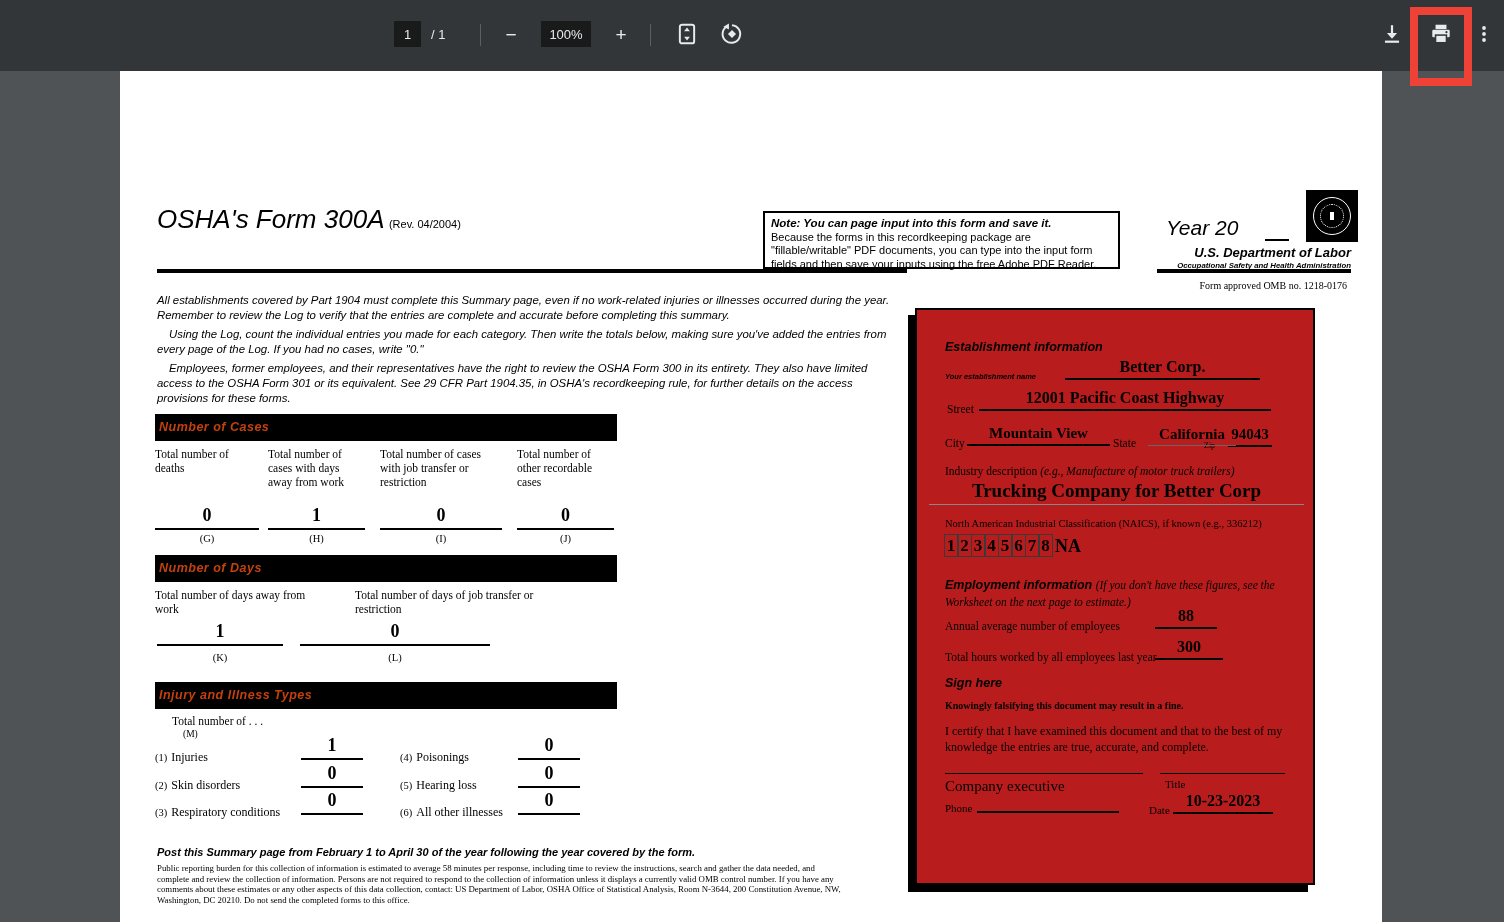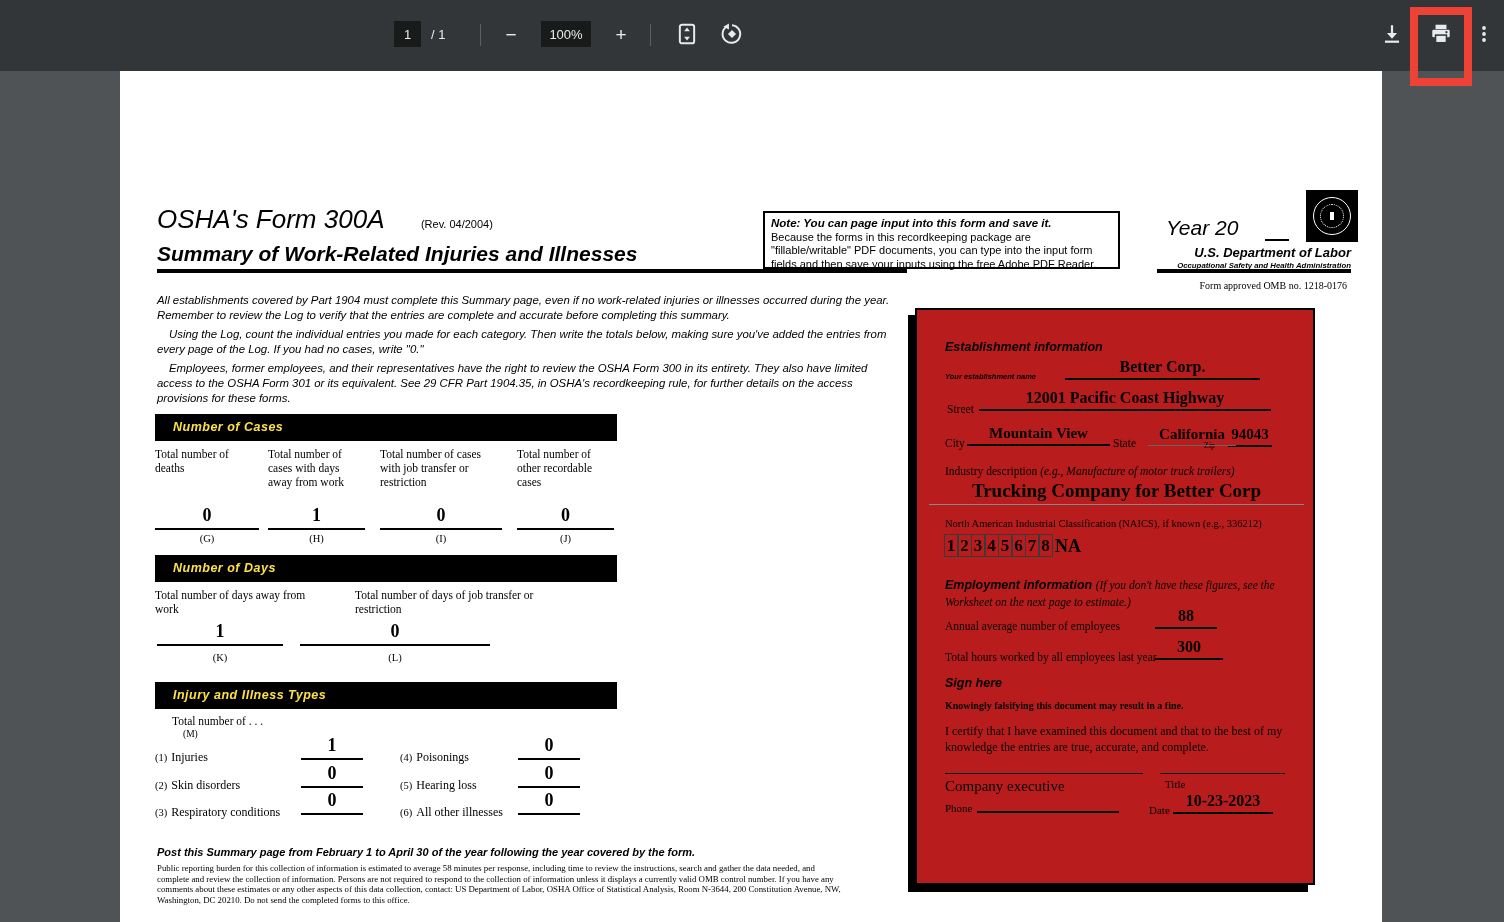--- a/index.html
+++ b/index.html
@@ -18,30 +18,30 @@
   .tb-btn { position:absolute; background:transparent; border:none; padding:0; margin:0;
             color:#e8eaed; display:flex; align-items:center; justify-content:center; cursor:pointer; }
   .tb-sep { position:absolute; width:1px; height:22px; background:#5c6063; }
   .glyph { font-size:19px; line-height:1; color:#e8eaed; }
   .red-box { position:absolute; left:1410px; top:7px; width:62px; height:79px;
              border:8px solid #ee4236; z-index:9; background:transparent; }
   
   .page { position:absolute; left:120px; top:71px; width:1262px; height:851px; background:#ffffff; color:#000; z-index:2; }
   .serif { font-family:"Liberation Serif", serif; }
   .title { font:italic 26px "Liberation Sans", sans-serif; }
-  .rev { font:11px "Liberation Sans", sans-serif;margin-left:32px; }
+  .rev { font:11px "Liberation Sans", sans-serif; }
   .subtitle { font:italic bold 21px "Liberation Sans", sans-serif; }
   .thickline { background:#000; height:4px; }
   .notebox { border:2px solid #000; padding:3px 6px; font:11px/13.5px "Liberation Sans", sans-serif; }
   .notebox b { font:italic bold 11.5px/14px "Liberation Sans", sans-serif; }
   .intro p { font:italic 11.4px/14.6px "Liberation Sans", sans-serif; margin:0 0 5px 0; }
   .intro p.ind { text-indent:12px; }
-  .bar { position:absolute; background:#000; color:#fde047; height:27px;
+  .bar { position:absolute; background:#000; color:#c2410c; height:27px;
          font:italic bold 12.5px/27px "Liberation Sans", sans-serif; letter-spacing:.5px;
-         padding-left:18px; }
+         padding-left:4px; }
   .collabel { font:11.5px/14px "Liberation Serif", serif; }
   .valbox { font:bold 18px/24px "Liberation Serif", serif; text-align:center;
             border-bottom:2px solid #000; padding-bottom:1px; }
   .code { font:10.5px "Liberation Serif", serif; text-align:center; margin-top:3px; }
   .itemlabel { font:12px "Liberation Serif", serif; }
   .itemnum { font:10.5px "Liberation Serif", serif; margin-right:4px; }
   .postnote { font:italic bold 11px "Liberation Sans", sans-serif; }
   .burden { font:8.8px/10.6px "Liberation Serif", serif; }
   
   .panel { position:absolute; left:795px; top:237px; width:400px; height:577px;
@@ -114,21 +114,20 @@
 </div>
 
 <div class="red-box"></div>
 
 <div class="page">
 
   <div class="abs" style="left:37px; top:133px;">
     <span class="title">OSHA's Form 300A</span>
     <span class="rev">(Rev. 04/2004)</span>
   </div>
-  <div class="abs subtitle" style="left:37px; top:171px;">Summary of Work-Related Injuries and Illnesses</div>
   <div class="abs thickline" style="left:37px; top:198px; width:750px;"></div>
   <div class="abs thickline" style="left:1037px; top:198px; width:194px;"></div>
 
   <div class="abs notebox" style="left:643px; top:140px; width:357px; height:58px;">
     <b>Note: You can page input into this form and save it.</b><br>
     <span>Because the forms in this recordkeeping package are "fillable/writable" PDF documents, you can type into the input form fields and then save your inputs using the free Adobe PDF Reader.</span>
   </div>
 
   <div class="abs" style="left:1046px; top:145px; font:italic 21px 'Liberation Sans',sans-serif;">Year 20</div>
   <div class="abs" style="left:1145px; top:156px; width:24px; height:14px; border-bottom:2px solid #000;"></div>

